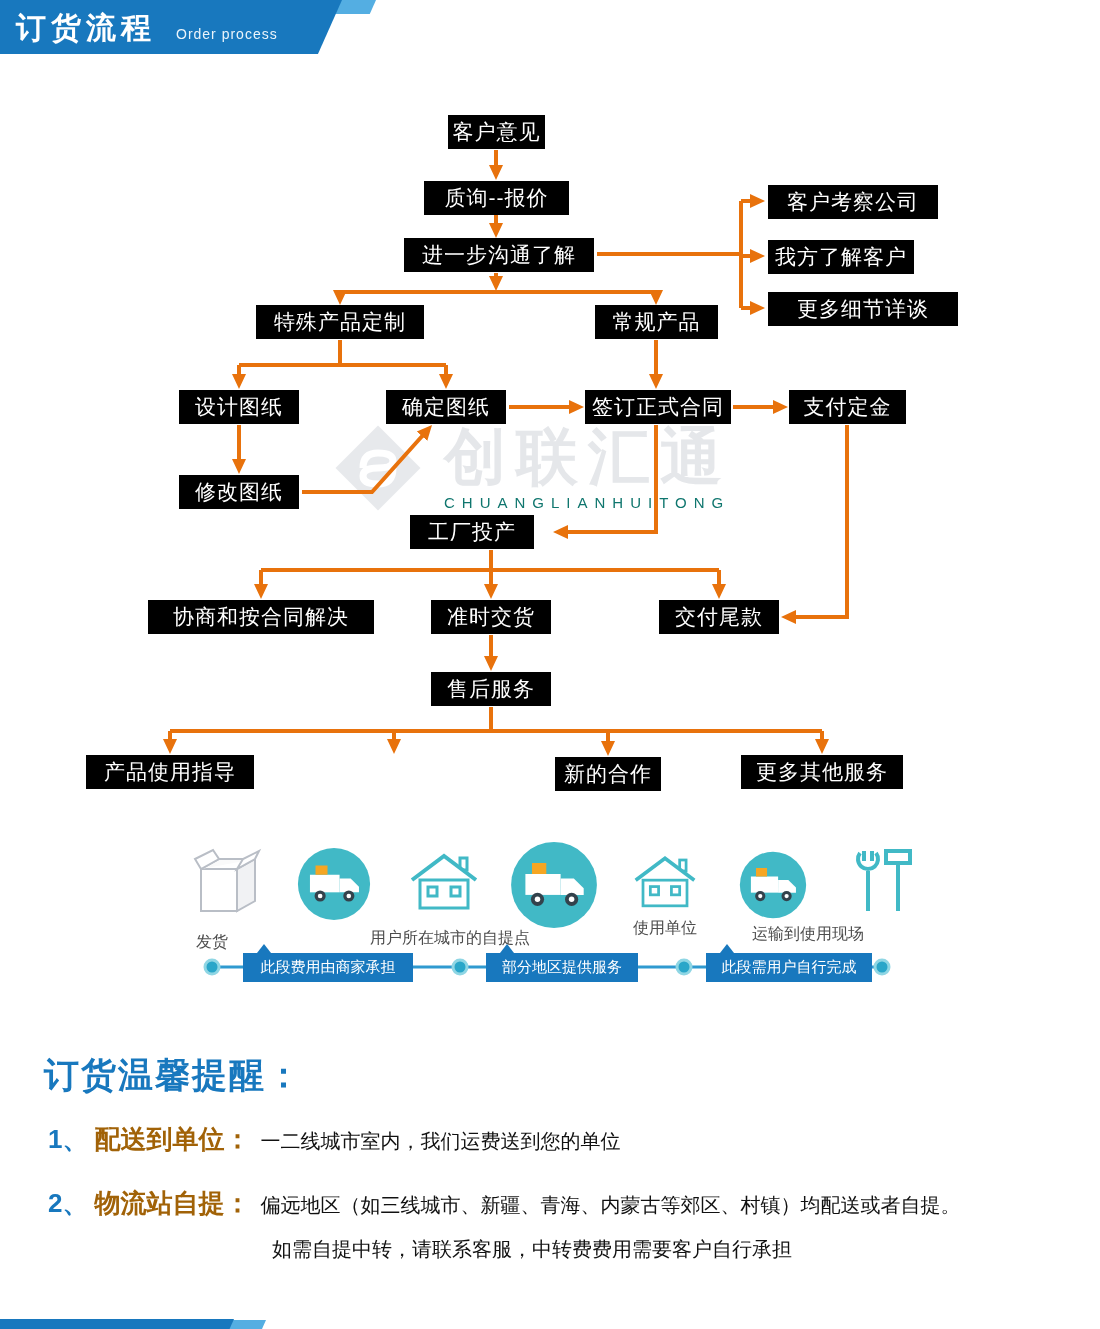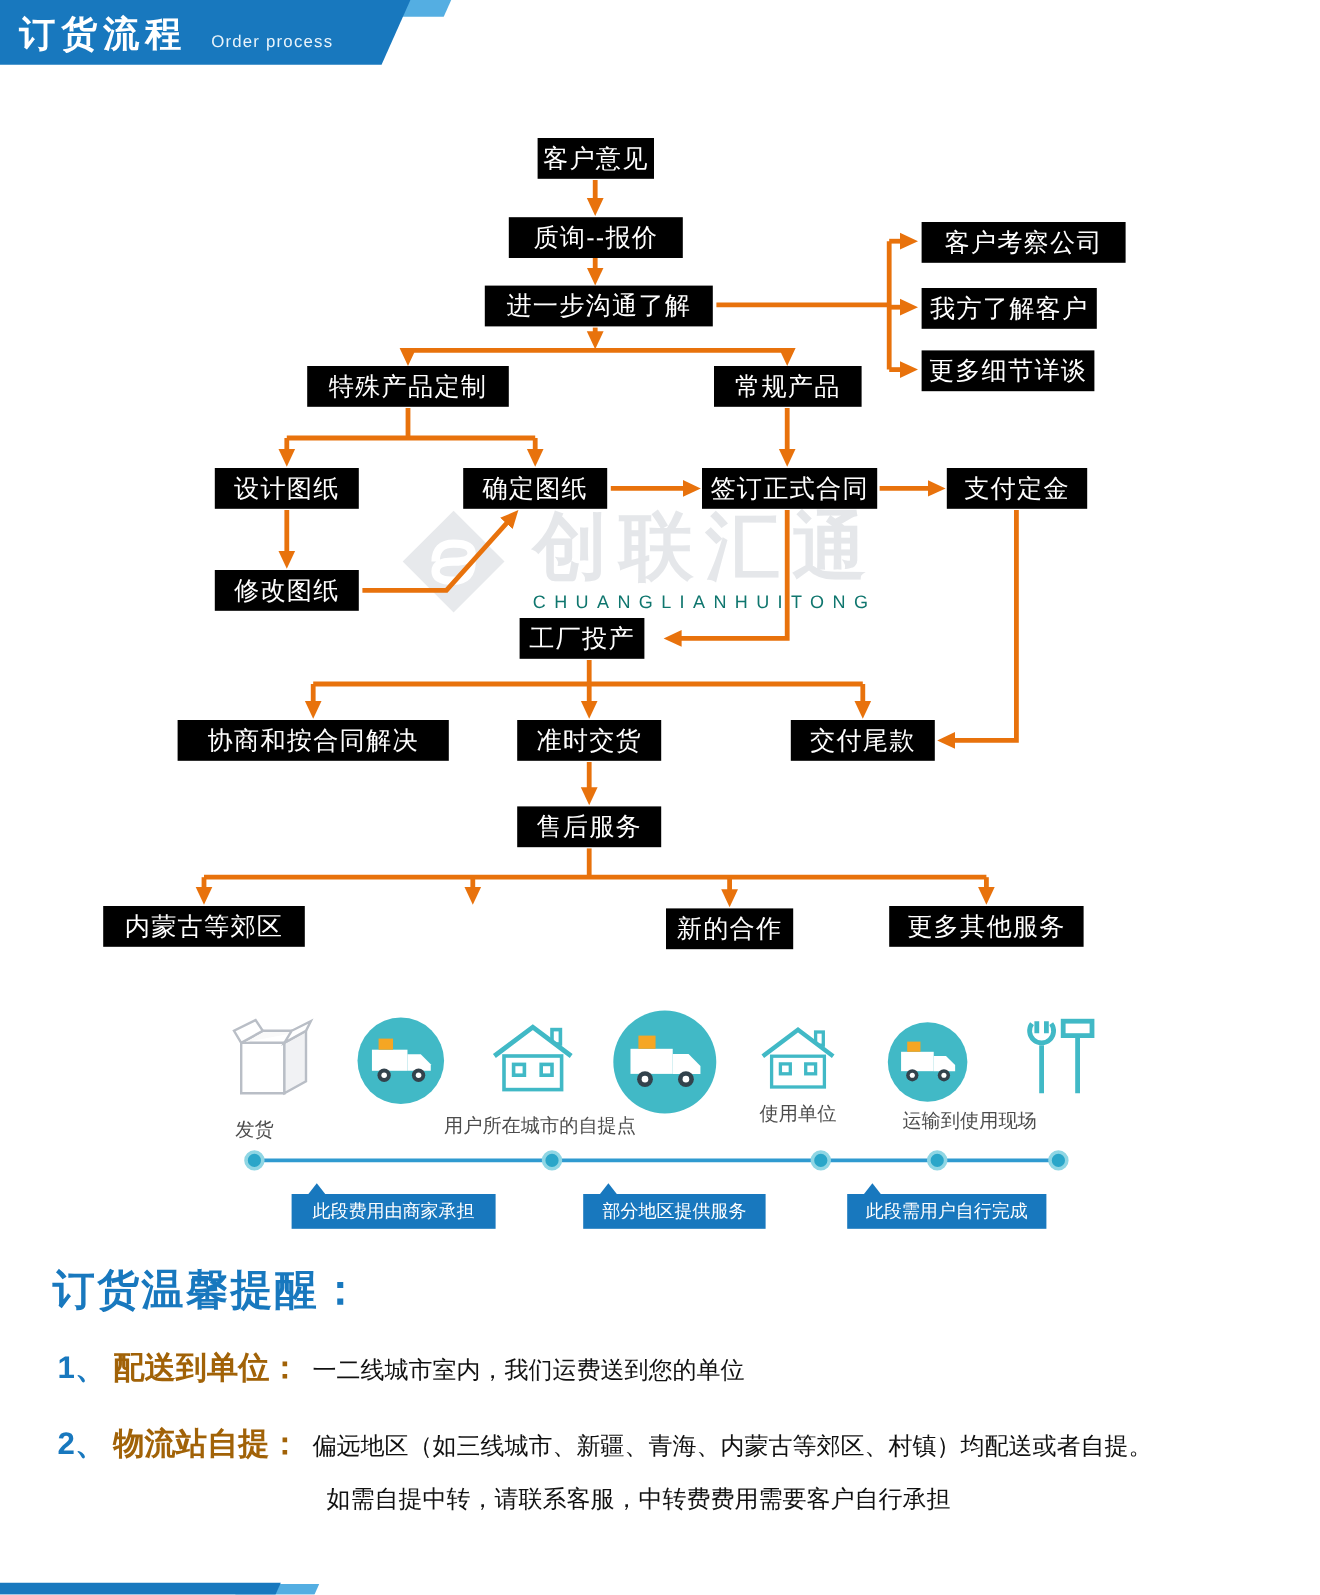--- a/index.html
+++ b/index.html
@@ -42,21 +42,21 @@
     display:flex; align-items:center; justify-content:center;
     white-space:nowrap; letter-spacing:1px;
   }
   #arrows { position:absolute; left:0; top:0; z-index:2; pointer-events:none; }
 
   
   .ic { position:absolute; z-index:3; }
   .step-label { position:absolute; z-index:3; color:#4d4d4d; font-size:16px; text-align:center; white-space:nowrap; }
   #timeline { position:absolute; left:0; top:952px; z-index:2; pointer-events:none; }
   .tag {
-    position:absolute; top:995px; height:29px; z-index:3;
+    position:absolute; top:953px; height:29px; z-index:3;
     background:#1878be; color:#fff; font-size:15px;
     display:flex; align-items:center; justify-content:center; white-space:nowrap;
     padding:0 10px;
   }
   .tag::before {
     content:""; position:absolute; top:-9px; left:14px;
     border-left:7px solid transparent; border-right:7px solid transparent;
     border-bottom:9px solid #1878be;
   }
 
@@ -140,34 +140,34 @@
       <path d="M608 731 L608 744" marker-end="url(#ah)"></path>
       <path d="M822 731 L822 742" marker-end="url(#ah)"></path>
     </g>
   </svg>
 
   <div class="node" style="left:448px;top:115px;width:97px">客户意见</div>
   <div class="node" style="left:424px;top:181px;width:145px">质询--报价</div>
   <div class="node" style="left:404px;top:238px;width:190px">进一步沟通了解</div>
   <div class="node" style="left:768px;top:185px;width:170px">客户考察公司</div>
   <div class="node" style="left:768px;top:240px;width:146px">我方了解客户</div>
-  <div class="node" style="left:768px;top:292px;width:144px">更多细节详谈</div>
+  <div class="node" style="left:768px;top:292px;width:190px">更多细节详谈</div>
   <div class="node" style="left:256px;top:305px;width:168px">特殊产品定制</div>
   <div class="node" style="left:595px;top:305px;width:123px">常规产品</div>
   <div class="node" style="left:179px;top:390px;width:120px">设计图纸</div>
   <div class="node" style="left:386px;top:390px;width:120px">确定图纸</div>
   <div class="node" style="left:585px;top:390px;width:146px">签订正式合同</div>
   <div class="node" style="left:789px;top:390px;width:117px">支付定金</div>
   <div class="node" style="left:179px;top:475px;width:120px">修改图纸</div>
-  <div class="node" style="left:433px;top:515px;width:104px">工厂投产</div>
+  <div class="node" style="left:410px;top:515px;width:124px">工厂投产</div>
   <div class="node" style="left:148px;top:600px;width:226px">协商和按合同解决</div>
   <div class="node" style="left:431px;top:600px;width:120px">准时交货</div>
   <div class="node" style="left:659px;top:600px;width:120px">交付尾款</div>
   <div class="node" style="left:431px;top:672px;width:120px">售后服务</div>
-  <div class="node" style="left:86px;top:755px;width:168px">内蒙古等郊区</div>
+  <div class="node" style="left:86px;top:755px;width:168px">产品使用指导</div>
   <div class="node" style="left:555px;top:757px;width:106px">新的合作</div>
   <div class="node" style="left:741px;top:755px;width:162px">更多其他服务</div>
 
   <svg class="ic" style="left:193px;top:845px" width="70" height="72" viewBox="0 0 70 72">
     <polygon points="8,24 44,24 44,66 8,66" fill="#ffffff" stroke="#b9bec6" stroke-width="2"></polygon>
     <polygon points="44,24 62,14 62,56 44,66" fill="#f1f2f4" stroke="#b9bec6" stroke-width="2"></polygon>
     <polyline points="8,24 26,14 62,14" fill="#fafafa" stroke="#b9bec6" stroke-width="2"></polyline>
     <polygon points="8,24 2,14 20,5 26,14" fill="#ffffff" stroke="#b9bec6" stroke-width="2"></polygon>
     <polygon points="44,24 50,14 66,6 62,14" fill="#ffffff" stroke="#b9bec6" stroke-width="2"></polygon>
   </svg>

